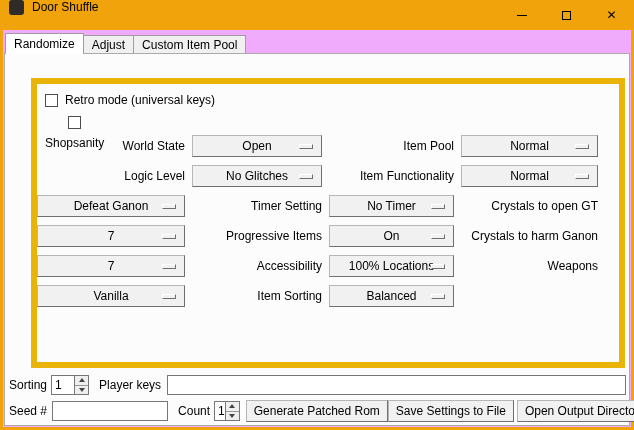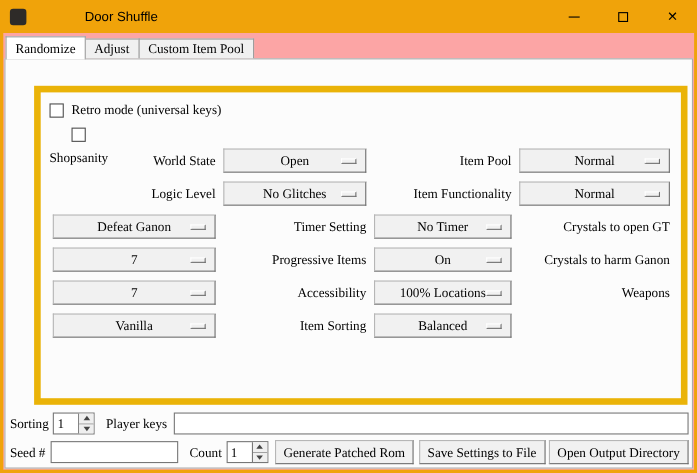--- a/index.html
+++ b/index.html
@@ -2,31 +2,31 @@
 <html><head>
 <meta charset="utf-8">
 <style>
   * { margin:0; padding:0; box-sizing:border-box; }
   html,body { width:634px; height:430px; }
   body { font-family:"Liberation Sans", sans-serif; font-size:12px; color:#000; }
 
   .window { position:relative; width:634px; height:430px; background:#f0a30a; overflow:hidden; }
 
   
-  .titlebar { position:absolute; top:0; left:0; right:0; height:30px; display:flex; align-items:center;gap:45px; }
+  .titlebar { position:absolute; top:0; left:0; right:0; height:30px; display:flex; align-items:flex-start; }
   .app-icon { width:15px; height:15px; margin-left:9px; background:#2e2b28; border-radius:3px; flex:0 0 auto; }
   .title { margin-left:8px; }
   .win-controls { position:absolute; right:0; top:0; height:30px; display:flex; }
   .win-btn { width:45px; height:30px; display:flex; align-items:center; justify-content:center; }
   .min-icon { width:10px; height:1px; background:#000; }
   .max-icon { width:9px; height:9px; border:1px solid #000; }
   .close-icon { font-size:12px; line-height:1; }
 
   
-  .client { position:absolute; left:3px; right:3px; top:30px; bottom:3px; background:#fca5a5;font-family:Liberation Serif, serif; }
+  .client { position:absolute; left:3px; right:3px; top:30px; bottom:3px; background:#f0abfc; }
 
   
   .tabrow { position:absolute; display:flex; align-items:flex-end; z-index:5; }
   .outer-tabs { top:2px; left:2px; height:21px; }
   .tab { height:18px; display:flex; align-items:center; padding:0 8px; background:#f0f0f0;
          border:1px solid #9e9e9e; border-bottom:none; margin-left:-1px; white-space:nowrap; }
   .tab:first-child { margin-left:0; }
   .tab.selected { height:21px; margin-bottom:-1px; background:#fff; position:relative; z-index:6; }
 
   .outer-pane { position:absolute; left:1px; right:1px; top:23px; bottom:1px;
@@ -35,21 +35,21 @@
   .inner-tabs { top:3px; left:24px; height:21px; }
   .inner-pane { position:absolute; left:26px; top:24px; width:594px; height:290px;
                 background:#fcfcfc; border:6px solid #eab308; }
 
   
   .check-row { position:absolute; left:8px; display:flex; align-items:center; gap:7px; height:18px; }
   .check-row.r1 { top:7px; } .check-row.r2 { top:32px;flex-direction:column; }
   .checkbox { width:13px; height:13px; background:#fff; border:1px solid #4d4d4d; flex:0 0 auto; }
 
   
-  .form-grid { position:absolute; left:11px; top:51px; display:grid;
+  .form-grid { position:absolute; left:0; top:51px; display:grid;
                grid-template-columns:148px 130px 125px 137px; column-gap:7px; row-gap:8px; align-items:center; }
   .flabel { text-align:right; white-space:nowrap; }
   .dd { position:relative; height:22px; background:#f1f1f1; border:1px solid;
         border-color:#b6b6b6 #6f6f6f #6f6f6f #b6b6b6; display:flex; align-items:center; justify-content:center; }
   .dd-ind { position:absolute; right:8px; top:8px; width:14px; height:5px; background:#f1f1f1;
             border-top:1px solid #fff; border-left:1px solid #fff;
             border-right:1px solid #6f6f6f; border-bottom:1px solid #6f6f6f; }
 
   
   .bottom-row { position:absolute; left:4px; right:3px; height:22px; display:flex; align-items:center; }

